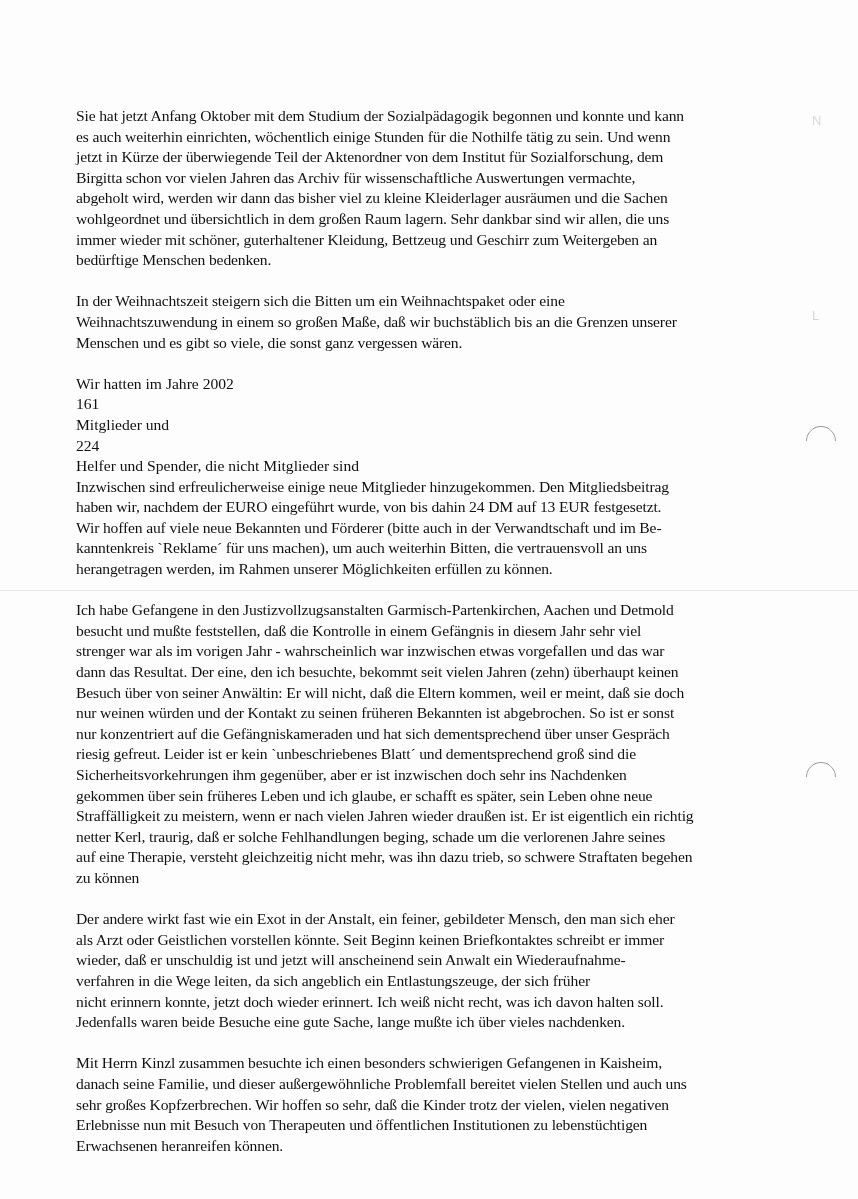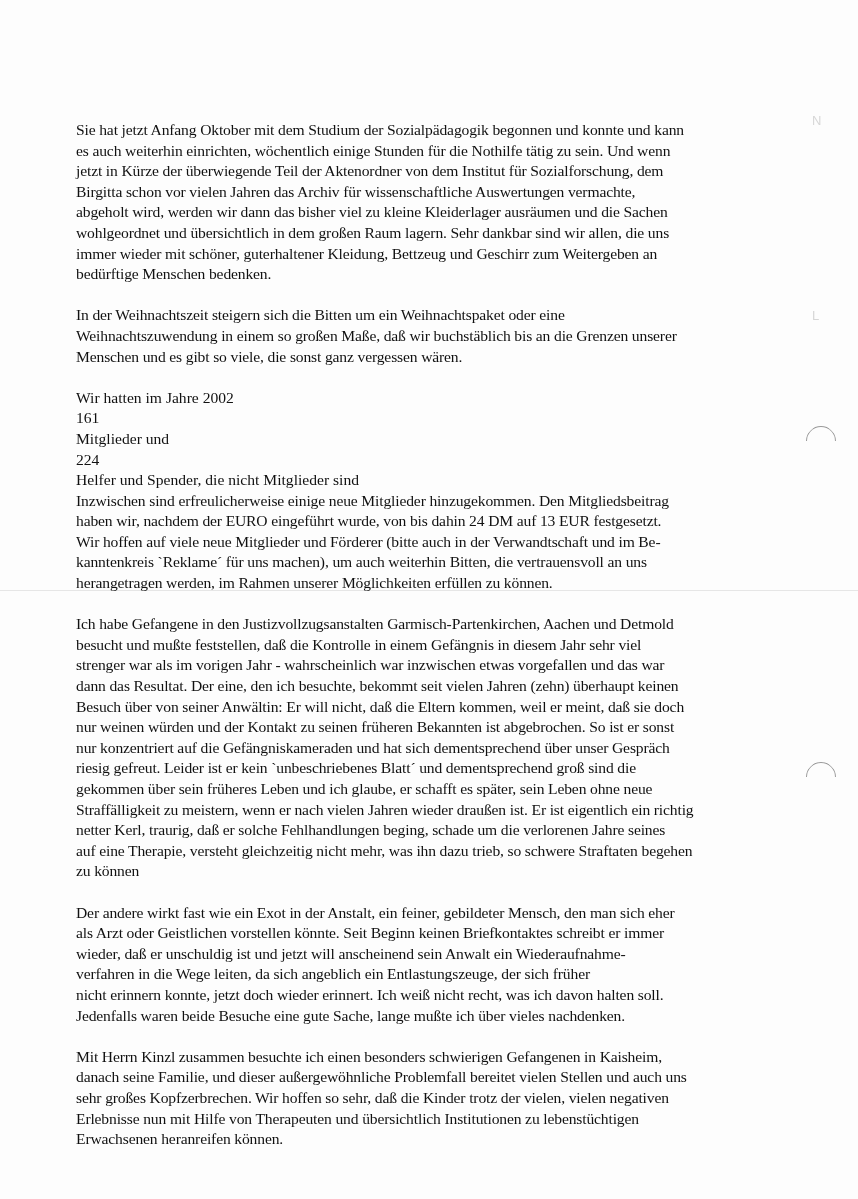--- a/index.html
+++ b/index.html
@@ -1,20 +1,20 @@
 <!DOCTYPE html>
 <html><head>
   <meta charset="utf-8">
   <style>
     html, body { margin: 0; padding: 0; }
     body {
       width: 858px; height: 1199px; background: #fdfdfd; position: relative; overflow: hidden;
       font-family: "Liberation Serif", "DejaVu Serif", serif; color: #111;
     }
-    .page { position: absolute; left: 76px; top: 106px; width: 720px; margin-top: 14px; }
+    .page { position: absolute; left: 76px; top: 106px; width: 720px; }
     p { margin: 0; font-size: 15.6px; line-height: 20.6px; letter-spacing: -0.15px; }
     .para { margin-bottom: 20.6px; }
     .line { display: block; white-space: nowrap; }
     .table-row { display: flex; font-size: 15.6px; line-height: 20.6px; flex-direction: column; }
     .c1 { width: 227px; }
     .c2 { width: 70px; }
     .punch { position: absolute; width: 28px; height: 28px; border: 1px solid #9a9a9a; border-color: #9a9a9a transparent transparent #9a9a9a; border-radius: 50%; transform: rotate(45deg); }
     .ghost { position: absolute; color: #b8b8b8; font-size: 13px; font-family: "Liberation Sans", sans-serif; opacity: 0.55; white-space: nowrap; }
     .fold { position: absolute; left: 0; width: 858px; height: 1px; background: #e6e6e6; }
   </style>
@@ -57,51 +57,52 @@
     <div class="table-row">
       <span class="c1"></span>
       <span class="c2">224</span>
       <span>Helfer und Spender, die nicht Mitglieder sind</span>
     </div>
   </div>
 
   <p class="para">
     <span class="line">Inzwischen sind erfreulicherweise einige neue Mitglieder hinzugekommen. Den Mitgliedsbeitrag</span>
     <span class="line">haben wir, nachdem der EURO eingeführt wurde, von bis dahin 24 DM auf 13 EUR festgesetzt.</span>
-    <span class="line">Wir hoffen auf viele neue Mitglieder und Förderer (bitte auch in der Verwandtschaft und im Be-</span>
+    <span class="line">Wir hoffen auf viele neue Bekannten und Förderer (bitte auch in der Verwandtschaft und im Be-</span>
     <span class="line">kanntenkreis `Reklame´ für uns machen), um auch weiterhin Bitten, die vertrauensvoll an uns</span>
     <span class="line">herangetragen werden, im Rahmen unserer Möglichkeiten erfüllen zu können.</span>
   </p>
 
   <p class="para">
     <span class="line">Ich habe Gefangene in den Justizvollzugsanstalten Garmisch-Partenkirchen, Aachen und Detmold</span>
     <span class="line">besucht  und mußte feststellen, daß die Kontrolle in einem Gefängnis in diesem Jahr sehr viel</span>
     <span class="line">strenger war als im vorigen Jahr - wahrscheinlich war inzwischen etwas vorgefallen und das war</span>
     <span class="line">dann das Resultat.  Der eine, den ich besuchte, bekommt seit vielen Jahren (zehn) überhaupt keinen</span>
     <span class="line">Besuch über von seiner Anwältin: Er will nicht, daß die Eltern kommen, weil er meint, daß sie doch</span>
     <span class="line">nur weinen würden und der Kontakt zu seinen früheren Bekannten ist abgebrochen.  So ist er sonst</span>
     <span class="line">nur konzentriert auf die Gefängniskameraden und hat sich dementsprechend über unser Gespräch</span>
     <span class="line">riesig gefreut. Leider ist er kein `unbeschriebenes Blatt´  und dementsprechend groß sind die</span>
+    <span class="line">Sicherheitsvorkehrungen ihm gegenüber, aber er ist inzwischen doch sehr ins Nachdenken</span>
     <span class="line">gekommen über sein früheres Leben und ich glaube, er schafft es später, sein Leben ohne neue</span>
     <span class="line">Straffälligkeit zu meistern, wenn er nach vielen Jahren wieder draußen ist. Er ist eigentlich ein richtig</span>
     <span class="line">netter Kerl, traurig, daß er solche Fehlhandlungen beging, schade um die verlorenen Jahre seines</span>
     <span class="line">auf eine Therapie, versteht gleichzeitig nicht mehr, was ihn dazu trieb, so schwere Straftaten begehen</span>
     <span class="line">zu können</span>
   </p>
 
   <p class="para">
     <span class="line">Der andere wirkt fast wie ein Exot in der Anstalt, ein feiner, gebildeter Mensch, den man sich eher</span>
     <span class="line">als Arzt oder Geistlichen vorstellen könnte. Seit Beginn keinen Briefkontaktes schreibt er immer</span>
     <span class="line">wieder, daß er unschuldig ist und jetzt will anscheinend sein Anwalt ein Wiederaufnahme-</span>
     <span class="line">verfahren in die Wege leiten, da sich angeblich ein Entlastungszeuge, der sich früher</span>
     <span class="line">nicht erinnern konnte, jetzt doch wieder erinnert. Ich weiß nicht recht, was ich davon halten soll.</span>
     <span class="line">Jedenfalls waren beide Besuche eine gute Sache, lange mußte ich über vieles nachdenken.</span>
   </p>
 
   <p class="para">
     <span class="line">Mit Herrn Kinzl zusammen besuchte ich einen besonders schwierigen Gefangenen in Kaisheim,</span>
     <span class="line">danach seine Familie, und dieser außergewöhnliche Problemfall bereitet vielen Stellen und auch uns</span>
     <span class="line">sehr großes Kopfzerbrechen. Wir hoffen so sehr, daß die Kinder trotz der vielen, vielen negativen</span>
-    <span class="line">Erlebnisse nun mit Hilfe von Therapeuten und übersichtlich Institutionen zu lebenstüchtigen</span>
+    <span class="line">Erlebnisse nun mit Besuch von Therapeuten und öffentlichen Institutionen zu lebenstüchtigen</span>
     <span class="line">Erwachsenen heranreifen können.</span>
   </p>
 
 </div>
 
 </body></html>

